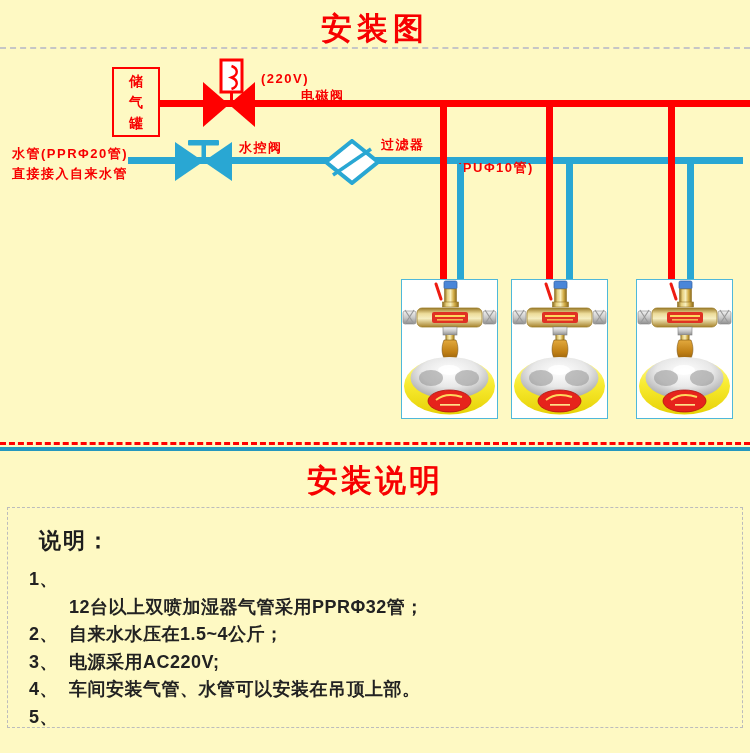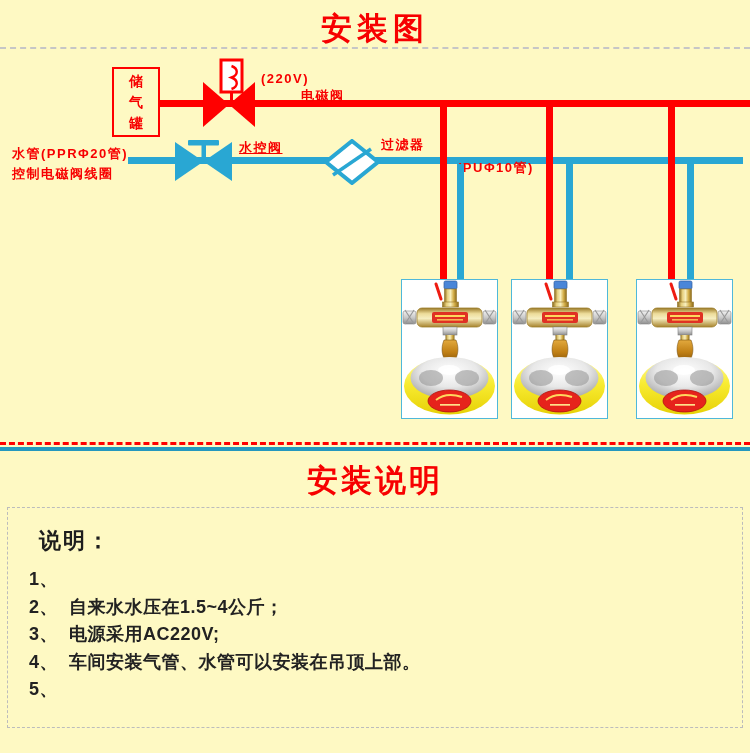--- a/index.html
+++ b/index.html
@@ -102,22 +102,22 @@
   </svg>
 
   <svg class="abs" style="left:323px;top:139px;" width="58" height="46" viewBox="0 0 58 46">
     <polygon points="29,2 55,23 29,44 3,23" fill="#ffffff" stroke="#29a7d3" stroke-width="4"></polygon>
     <path d="M10 36 L48 10" stroke="#29a7d3" stroke-width="3.5"></path>
   </svg>
 
   <div class="dlabel" style="left:261px;top:71px;">(220V)</div>
   <div class="dlabel" style="left:261px;top:87px;margin-left:40px;">电磁阀</div>
   <div class="dlabel" style="left:12px;top:145px;text-align:right;">水管(PPRΦ20管)</div>
-  <div class="dlabel" style="left:12px;top:165px;">控制电磁阀线圈</div>
-  <div class="dlabel" style="left:239px;top:139px;text-decoration:underline;">水控阀</div>
+  <div class="dlabel" style="left:12px;top:165px;">直接接入自来水管</div>
+  <div class="dlabel" style="left:239px;top:139px;">水控阀</div>
   <div class="dlabel" style="left:381px;top:136px;">过滤器</div>
   <div class="dlabel" style="left:457px;top:138px;margin-top:21px;">(PUΦ10管)</div>
 
   <div class="pipe blue" style="left:457px;top:164px;width:7px;height:116px;"></div>
   <div class="pipe blue" style="left:566px;top:164px;width:7px;height:116px;"></div>
   <div class="pipe blue" style="left:687px;top:164px;width:7px;height:116px;"></div>
   <div class="pipe" style="left:440px;top:107px;width:7px;height:173px;"></div>
   <div class="pipe" style="left:546px;top:107px;width:7px;height:173px;"></div>
   <div class="pipe" style="left:668px;top:107px;width:7px;height:173px;"></div>
 
@@ -209,20 +209,21 @@
   <div class="sec-title" style="top:460px;letter-spacing:3px;">安装说明</div>
 
   <div class="instr-box">
     <div class="shuoming">说明：</div>
     <div class="rows">
       <div class="row">
         <span class="num">1、</span>
       </div>
       <div class="row">
         <span class="num"></span>
+        <span class="txt">12台以上双喷加湿器气管采用PPRΦ32管；</span>
       </div>
       <div class="row">
         <span class="num">2、</span>
         <span class="txt">自来水水压在1.5~4公斤；</span>
       </div>
       <div class="row">
         <span class="num">3、</span>
         <span class="txt">电源采用AC220V;</span>
       </div>
       <div class="row">

